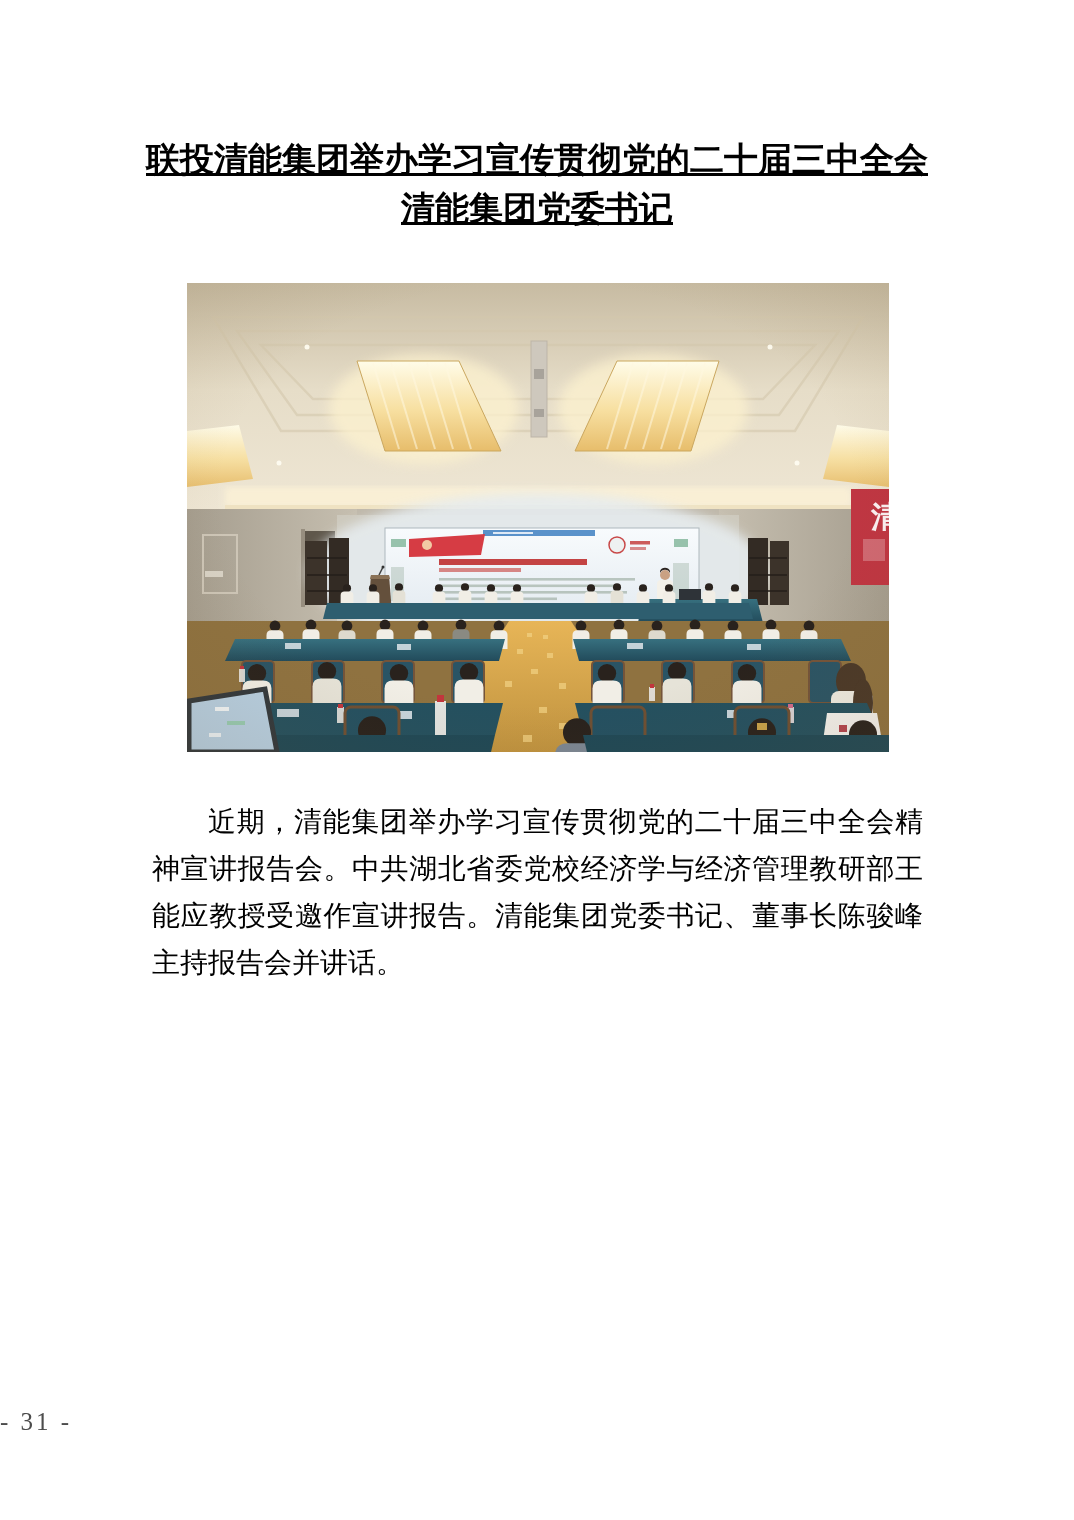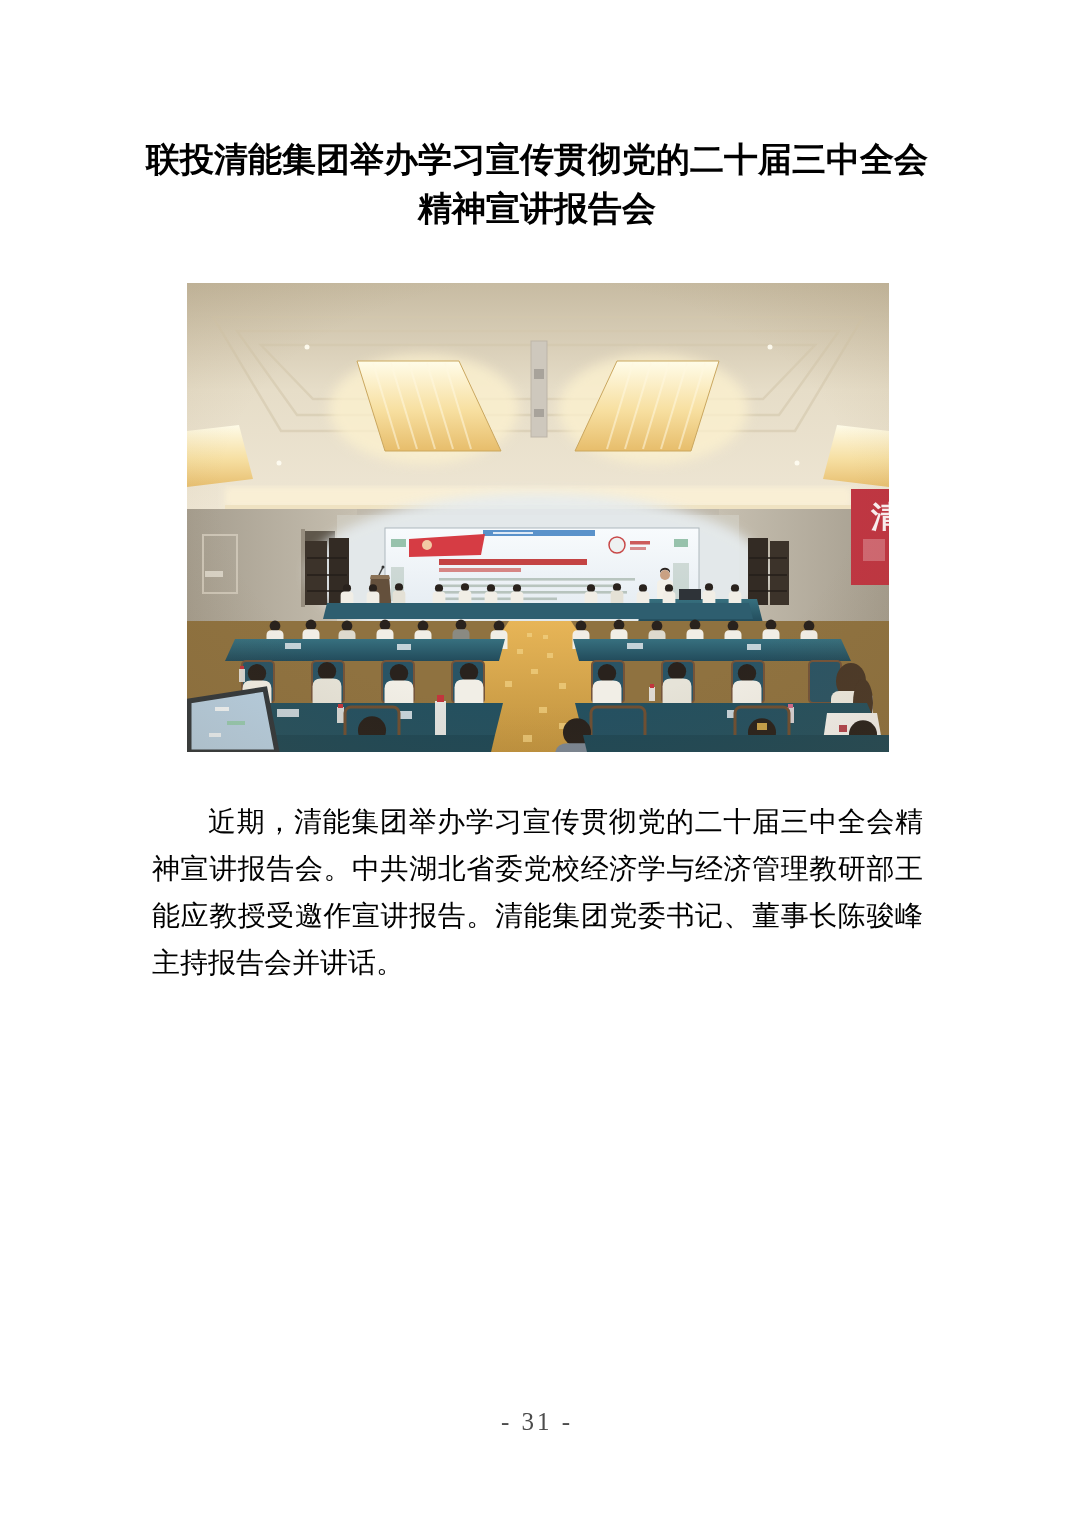--- a/index.html
+++ b/index.html
@@ -6,44 +6,44 @@
   body{
     width:1074px;height:1520px;background:#ffffff;position:relative;
     font-family:"Liberation Serif","DejaVu Serif",serif;color:#000;
   }
   .page{position:absolute;inset:0;overflow:hidden;}
   .title{
     position:absolute;top:135px;left:87px;width:900px;margin:0;
     text-align:center;font-size:34px;font-weight:bold;line-height:49px;
     font-family:"Liberation Serif","DejaVu Serif",serif;
   }
-  .title-line{display:block;}
+  .title-line{display:block;text-decoration:underline;}
   .photo{
     position:absolute;top:283px;left:187px;width:702px;height:469px;margin:0;
     overflow:hidden;background:#e9e0cc;
   }
   .photo svg{display:block;width:702px;height:469px;}
   .body-text{
     position:absolute;top:790px;left:144px;width:787px;
     font-size:28px;line-height:47px;text-align:justify;
   }
   .body-text p{margin:8px;text-indent:2em;}
   .page-number{
-    position:absolute;top:1408px;left:0;width:100%;text-align:center;
+    position:absolute;top:1408px;left:0;width:100%;text-align:left;
     font-size:25px;color:#4c4c4c;letter-spacing:3px;
   }
 </style>
 </head>
 <body>
 
 <div class="page">
 
   <h1 class="title">
     <span class="title-line">联投清能集团举办学习宣传贯彻党的二十届三中全会</span>
-    <span class="title-line">精神宣讲报告会</span>
+    <span class="title-line">清能集团党委书记</span>
   </h1>
 
   <figure class="photo">
     <svg viewBox="0 0 702 469" xmlns="http://www.w3.org/2000/svg">
       <defs>
         <linearGradient id="ceil" x1="0" y1="0" x2="0" y2="1">
           <stop offset="0" stop-color="#c7bba2"></stop>
             <stop offset="0.45" stop-color="#e6ddc8"></stop>
             <stop offset="1" stop-color="#efe7d5"></stop>
         </linearGradient>

